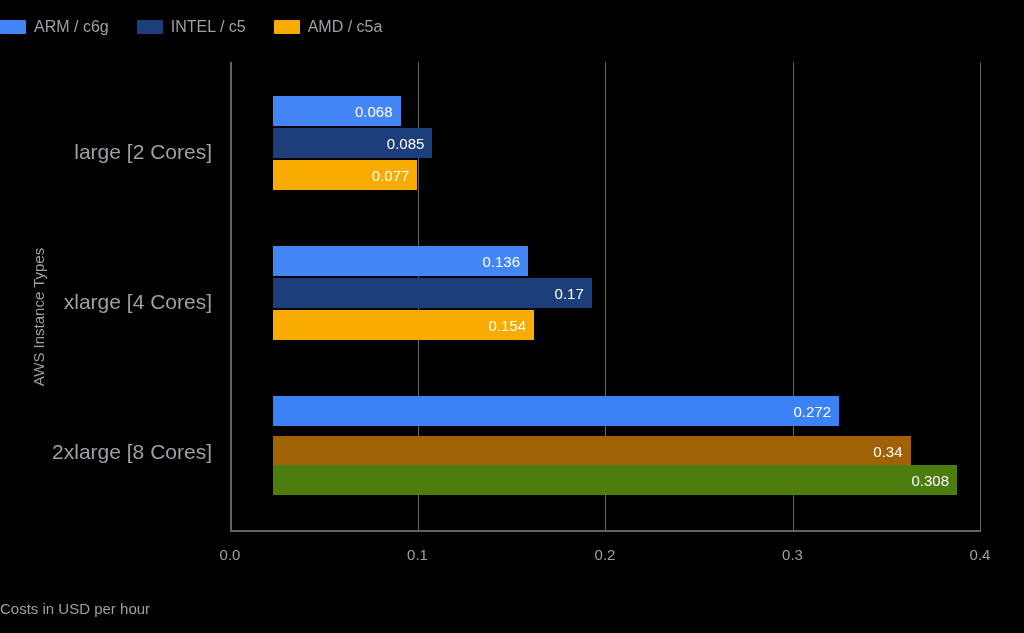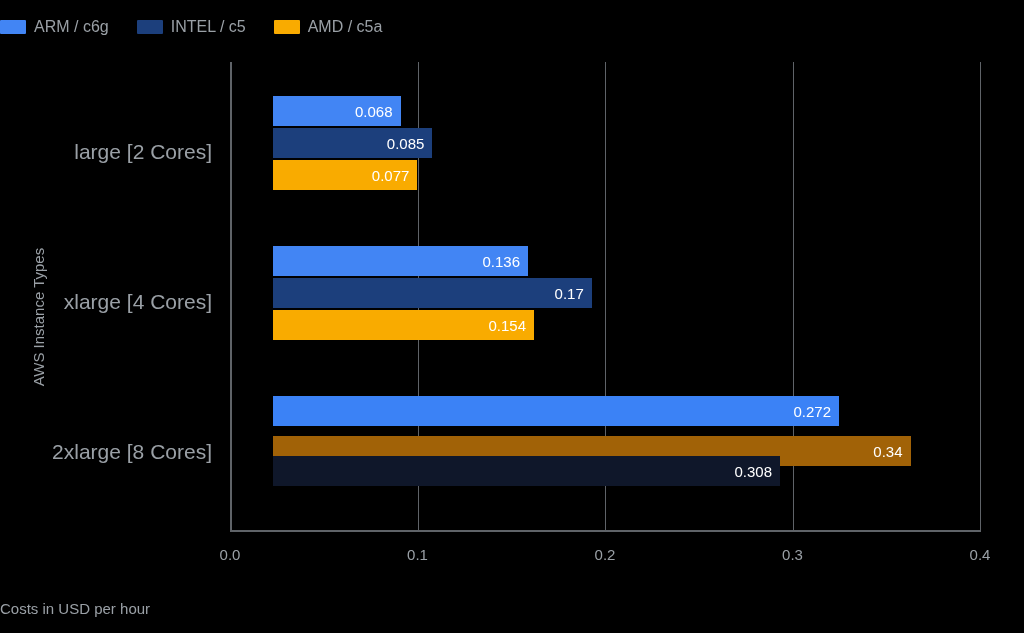--- a/index.html
+++ b/index.html
@@ -168,21 +168,21 @@
     </div>
 
     <div class="group" style="top:334px">
       <span class="cat-label">2xlarge [8 Cores]</span>
       <div class="bar" style="top:0px;width:566px;background:#3b82f6">
           <span class="val">0.272</span>
         </div>
       <div class="bar" style="top:40px;width:637.5px;background:#a16207">
           <span class="val">0.34</span>
         </div>
-      <div class="bar" style="top:60px;width:507px;background:#0f172a">
+      <div class="bar" style="top:69px;width:684px;background:#4d7c0f">
           <span class="val">0.308</span>
         </div>
     </div>
   </div>
 
   <div class="y-title">AWS Instance Types</div>
   <div class="x-title">Costs in USD per hour</div>
 </div>
 
 </body></html>

